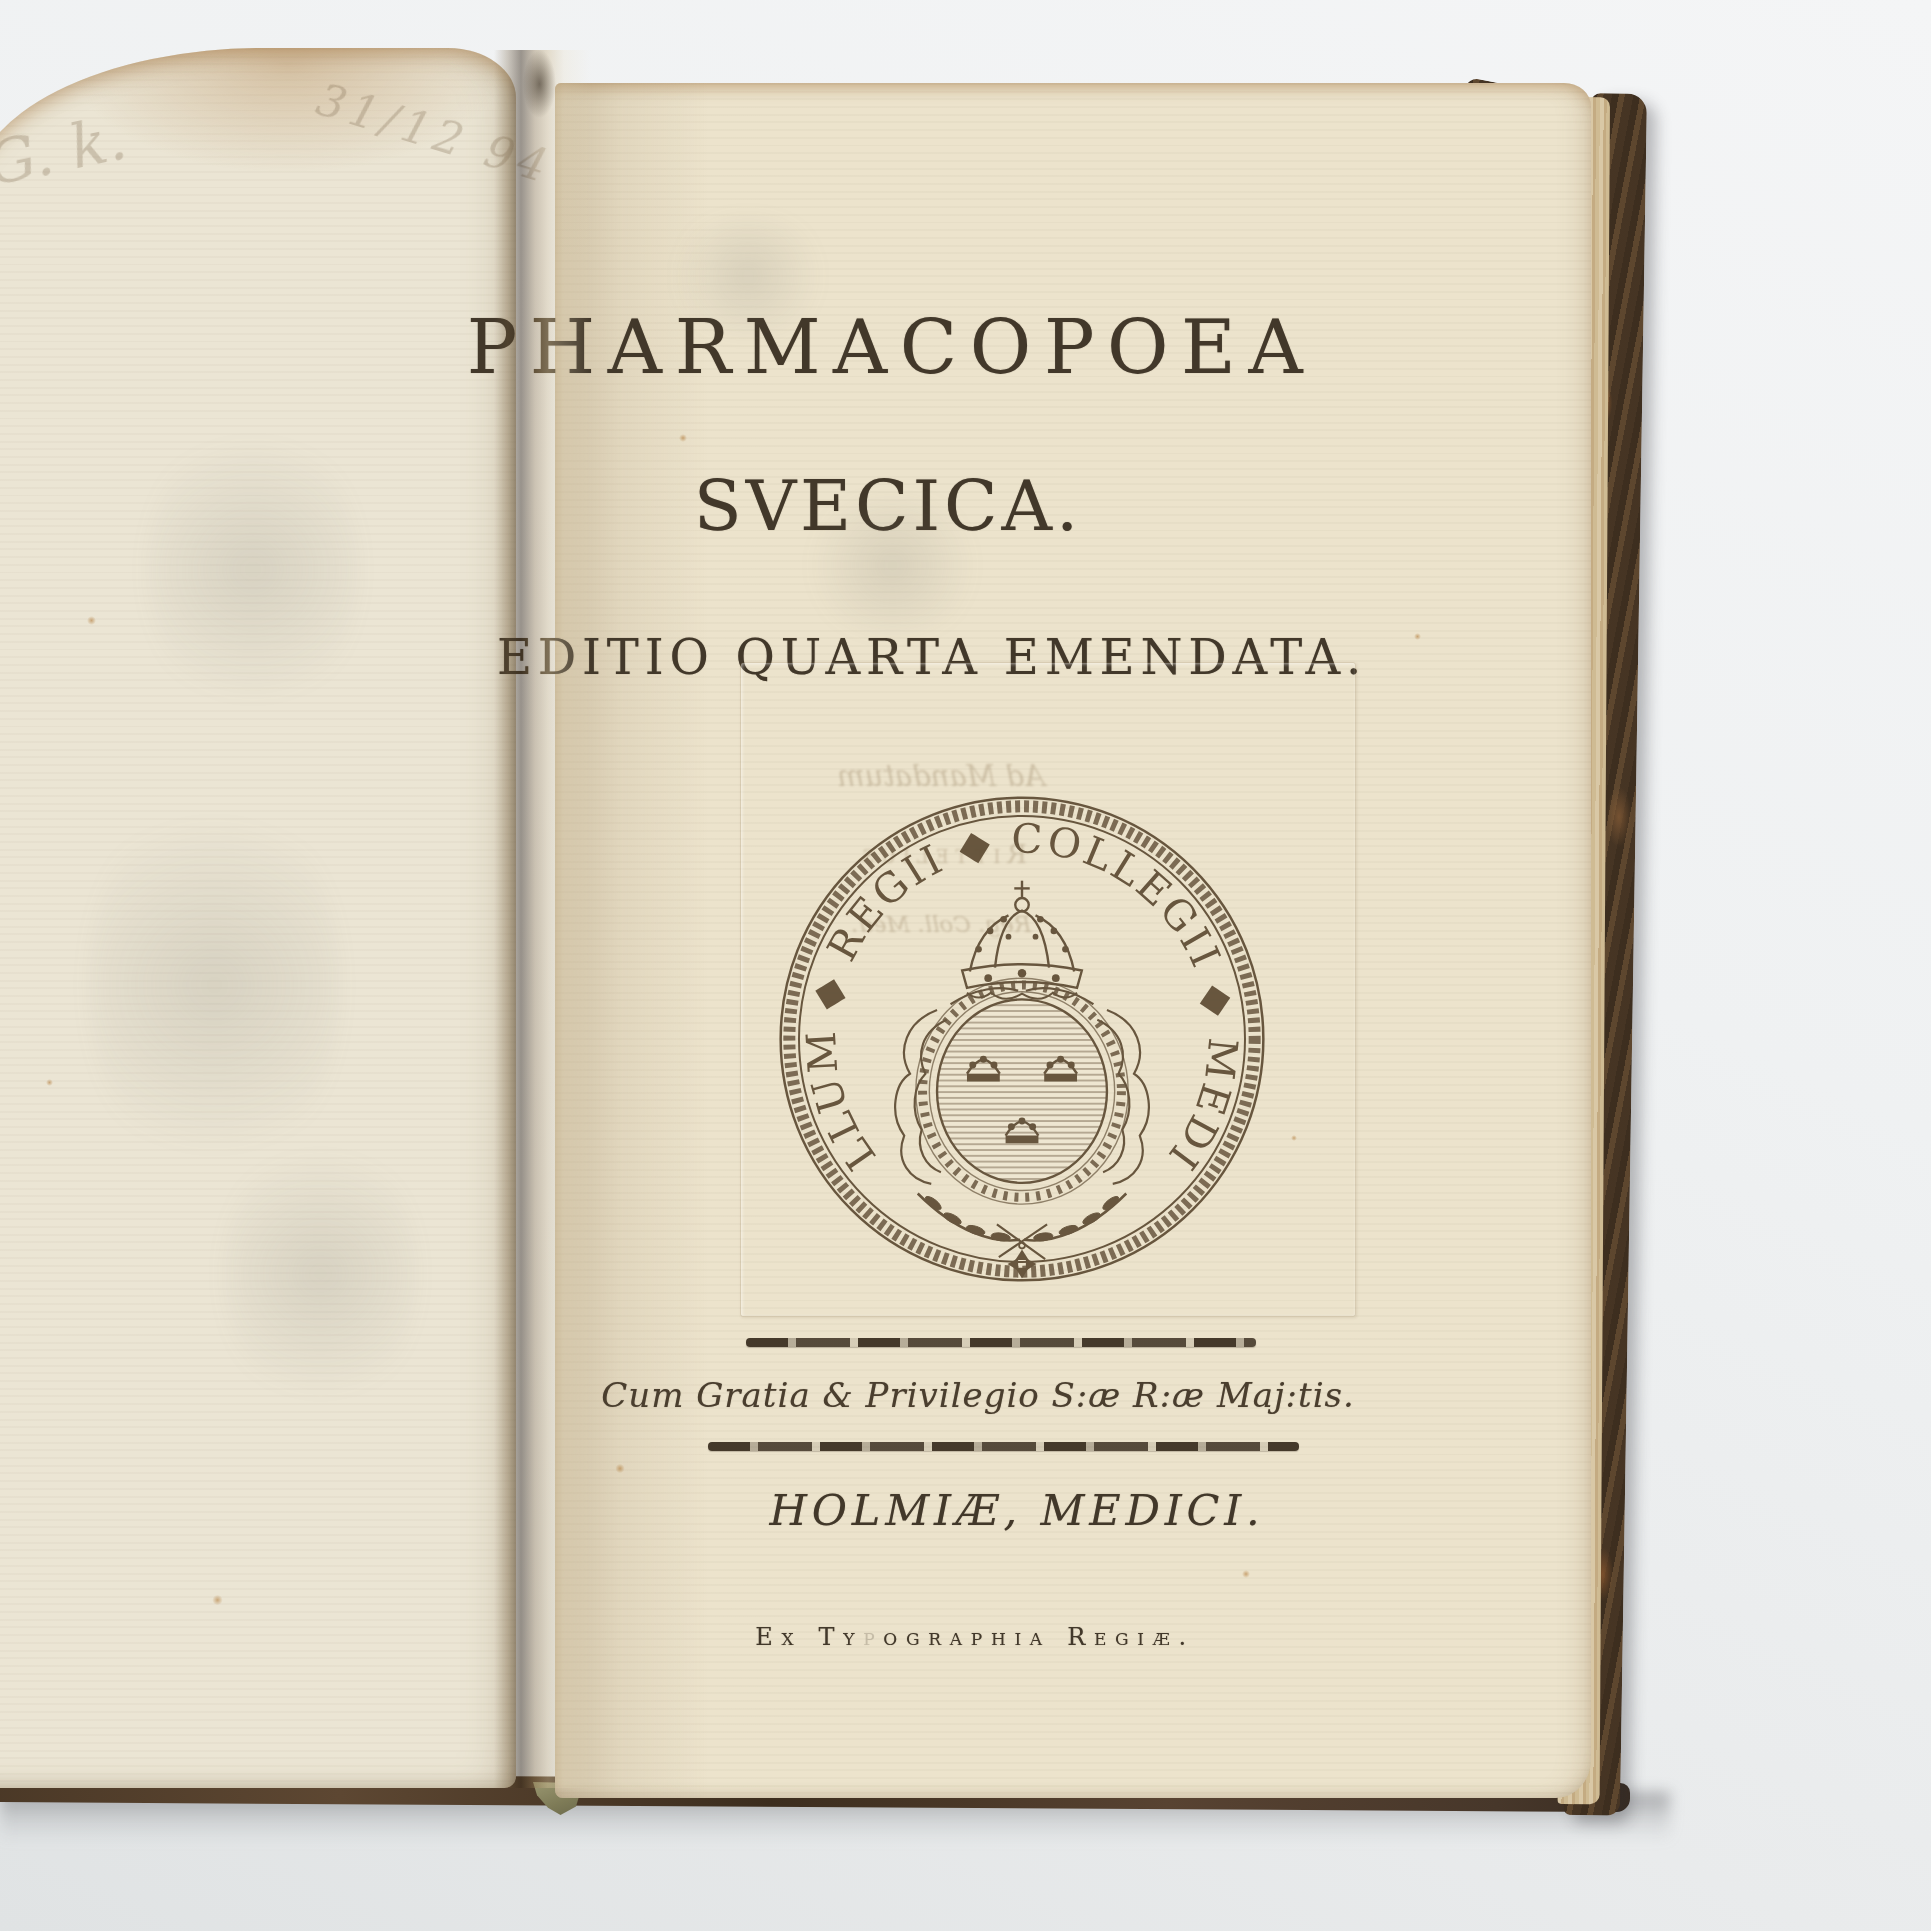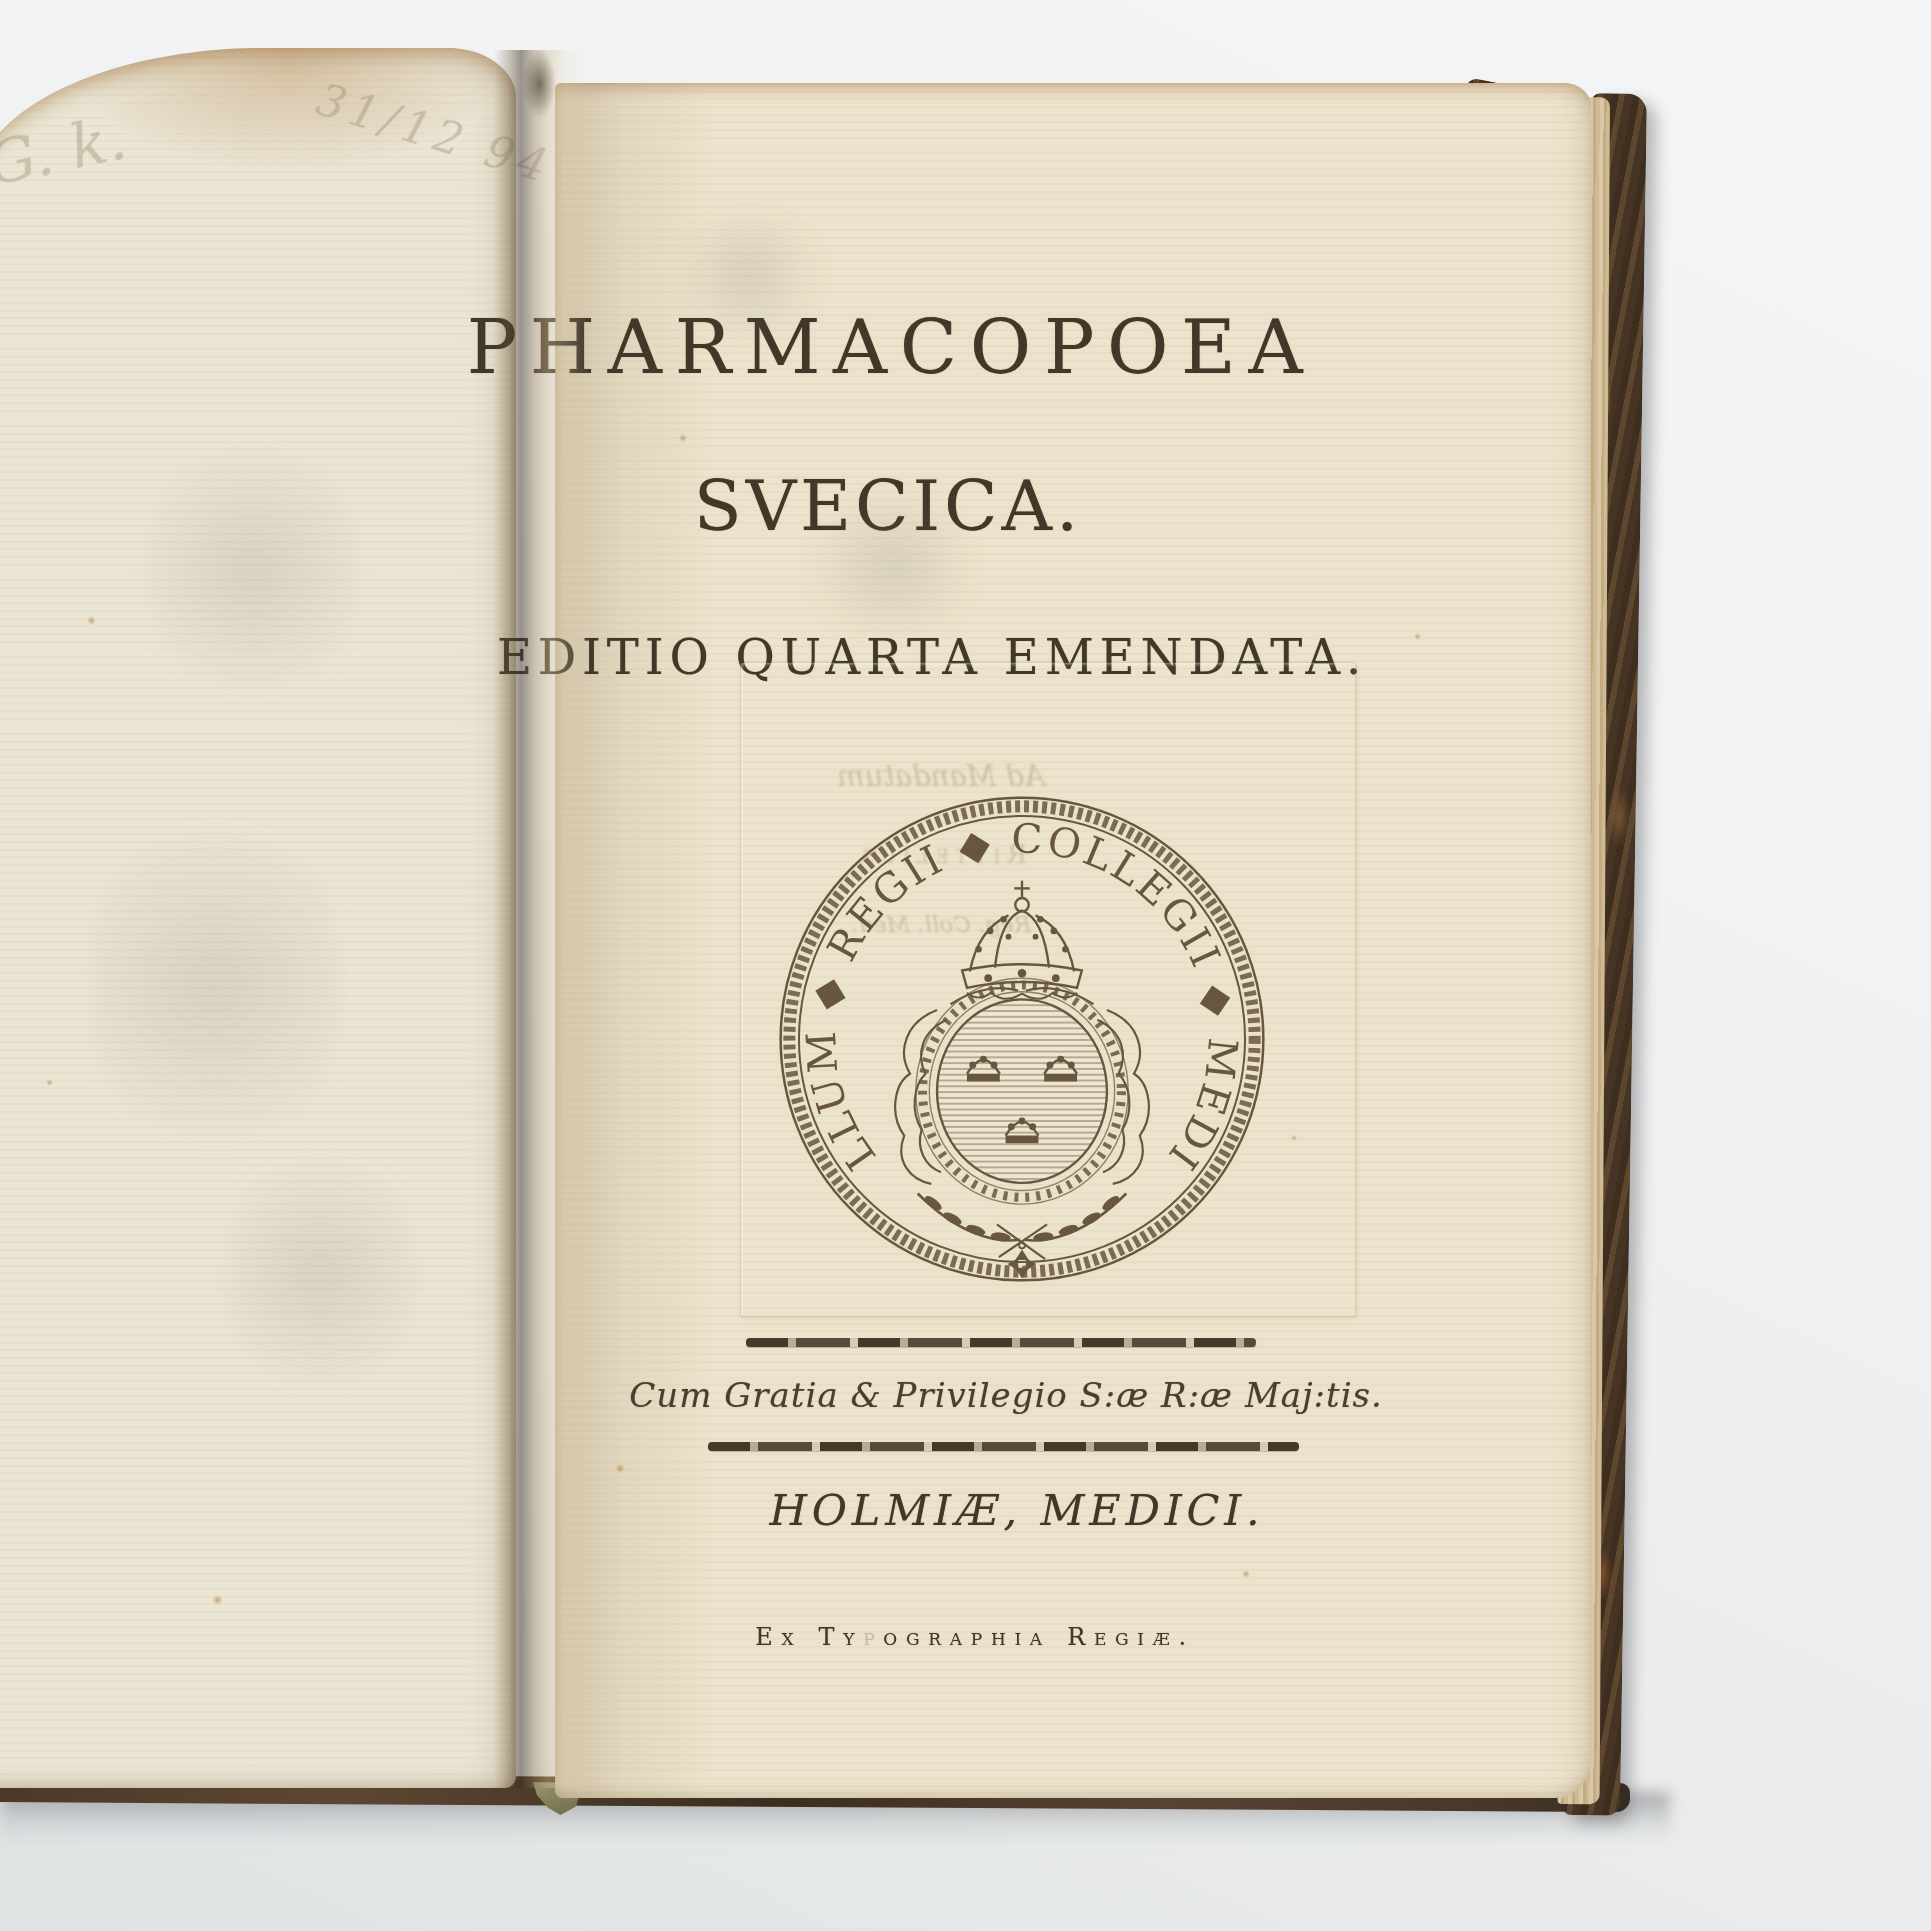--- a/index.html
+++ b/index.html
@@ -75,21 +75,21 @@
       rgba(150,125,85,.40) 41px,rgba(208,188,148,.42) 54px,rgba(232,220,190,.22) 70px,rgba(0,0,0,0) 100%);}
   .gutter-overlay::before{content:"";position:absolute;left:29px;top:0;width:33px;height:68px;
     background:radial-gradient(closest-side,rgba(40,30,18,.55),rgba(40,30,18,0));}
 
   
   .ink{color:#42382a;text-shadow:0 0 1px rgba(66,56,42,.45);}
   .c{position:absolute;transform:translateX(-50%);white-space:nowrap;}
   .title-1{top:220px;left:336px;font-size:75px;letter-spacing:12.6px;}
   .title-2{top:382px;left:333px;font-size:70px;letter-spacing:3.9px;}
   .edition{top:546px;left:377px;font-size:48px;letter-spacing:5.8px;}
-  .privilege{top:1292px;left:423px;font-size:34px;font-style:italic;letter-spacing:1px;color:#4a3e2e;margin-left:28px;}
+  .privilege{top:1292px;left:423px;font-size:34px;font-style:italic;letter-spacing:1px;color:#4a3e2e;}
   .holmiae{top:1402px;left:462px;font-size:43px;font-style:italic;letter-spacing:4.8px;}
   .extypo{top:1540px;left:420px;font-size:24px;font-variant:small-caps;letter-spacing:8.7px;}
   .faded-letter{opacity:.22;}
   .rule{position:absolute;height:8.7px;border-radius:3.9px;
     background:repeating-linear-gradient(90deg,rgba(60,48,34,.95) 0 42px,rgba(60,48,34,.30) 42px 50px,
       rgba(60,48,34,.85) 50px 104px,rgba(60,48,34,.12) 104px 112px);
     box-shadow:0 1px 1px rgba(60,48,34,.25);}
   .rule-top{left:191px;top:1255px;width:510px;}
   .rule-bottom{left:153px;top:1359px;width:591px;}
 

